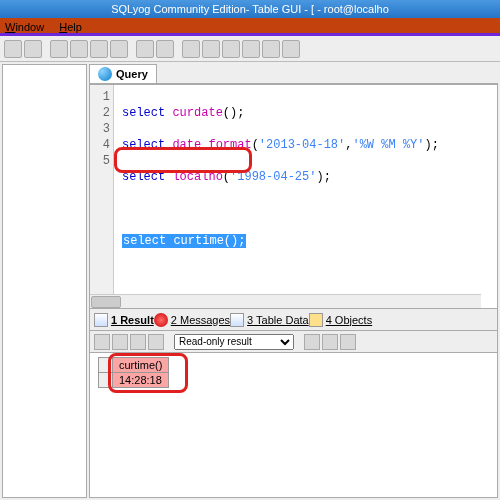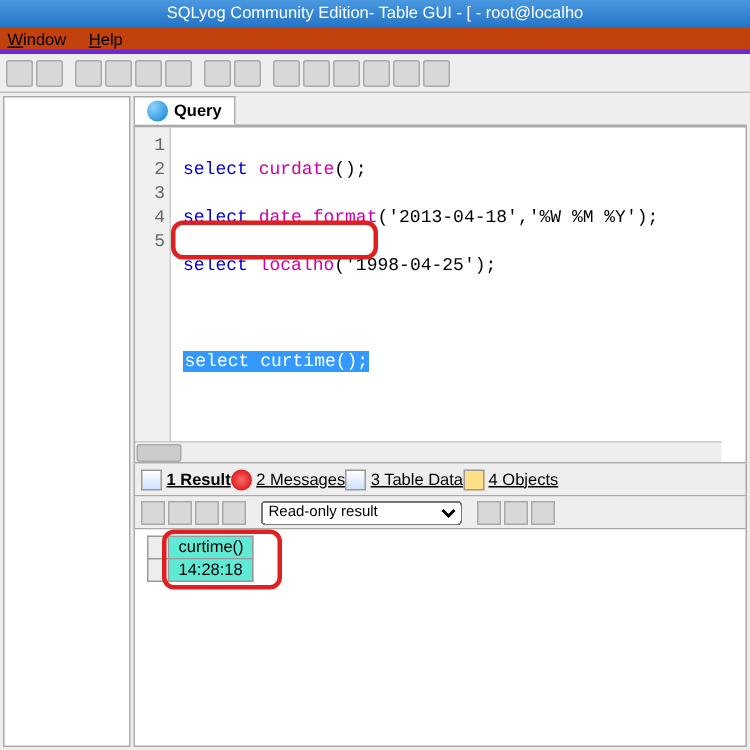--- a/index.html
+++ b/index.html
@@ -15,39 +15,39 @@
 .leftpane { width: 85px; background: #fff; border: 1px solid #aaa; margin: 2px; }
 .rightpane { flex: 1; display: flex; flex-direction: column; margin: 2px 2px 2px 0; }
 .querytab { display: flex; background: #eee; border-bottom: 1px solid #aaa; height: 20px; align-items: flex-end; }
 .tab { background: #fff; border: 1px solid #aaa; border-bottom: none; padding: 2px 8px; display: flex; align-items: center; gap: 4px; font-weight: bold; }
 .blueorb { width: 14px; height: 14px; border-radius: 50%; background: radial-gradient(circle at 30% 30%, #8fd4ff, #0a7fce); }
 .editor { background: #fff; border: 1px solid #aaa; flex: 0 0 225px; position: relative; font-family: "Courier New", monospace; font-size: 12px; overflow: hidden; }
 .gutter { position: absolute; left: 0; top: 0; bottom: 0; width: 24px; background: #f0f0f0; border-right: 1px solid #ccc; text-align: right; padding: 4px 3px 0 0; color: #666; line-height: 16px; }
 .code { margin-left: 28px; padding: 4px 4px 0 4px; line-height: 16px; white-space: pre; }
 .kw { color: #0000cc; }
 .fn { color: #cc00aa; }
-.str { color: #000000; }
+.str { color: #3b82f6; }
 .sel { background: #3399ff; color: #fff; padding: 0 1px; }
 .sel .kw, .sel .fn { color: #fff; }
 .hl-box { position: absolute; border: 3px solid #e02020; border-radius: 8px; pointer-events: none; }
 .scrolll { position: absolute; bottom: 0; left: 0; right: 16px; height: 14px; background: #eee; border-top: 1px solid #ccc; }
 .scrolll .thumb { width: 30px; height: 12px; background: #ccc; border: 1px solid #aaa; margin: 1px 0 0 1px; border-radius: 2px; }
 .resultbar { height: 22px; background: #eee; border: 1px solid #aaa; border-top: none; display: flex; align-items: center; font-size: 11px; padding-left: 4px; }
 .rtab { display: flex; align-items: center; gap: 3px; }
 .rico { width: 14px; height: 14px; background: #ddd; border: 1px solid #999; }
 .rico.red { background: radial-gradient(circle, #ff6a6a, #c00); border-radius: 50%; border: none; }
 .rico.grid { background: linear-gradient(#fff,#cce0ff); }
 .rico.obj { background: #ffe08a; }
 .resulttools { height: 22px; background: #eee; border: 1px solid #aaa; border-top: none; display: flex; align-items: center; gap: 2px; padding-left: 4px; }
 .rt-ico { width: 16px; height: 16px; background: #d8d8d8; border: 1px solid #aaa; }
 .rt-sep { width: 6px; }
-.rt-select { font-size: 10px; height: 16px; width: 134px; }
+.rt-select { font-size: 10px; height: 16px; width: 120px; }
 .resultgrid { background: #fff; border: 1px solid #aaa; border-top: none; flex: 1; position: relative; }
 .gridtable { border-collapse: collapse; margin: 4px 0 0 8px; font-size: 11px; }
-.gridtable th, .gridtable td { border: 1px solid #999; padding: 1px 6px; background: #5eead4; font-weight: normal; text-align: left; }
+.gridtable th, .gridtable td { border: 1px solid #999; padding: 1px 6px; background: #fca5a5; font-weight: normal; text-align: left; }
 .gridtable .rowhdr { width: 14px; background: #eee; }
 </style>
 </head>
 <body>
 
 <div class="titlebar">SQLyog Community Edition- Table GUI - [ - root@localho</div>
 
 <div class="menubar">
   <span><u>W</u>indow</span>
   <span><u>H</u>elp</span>

